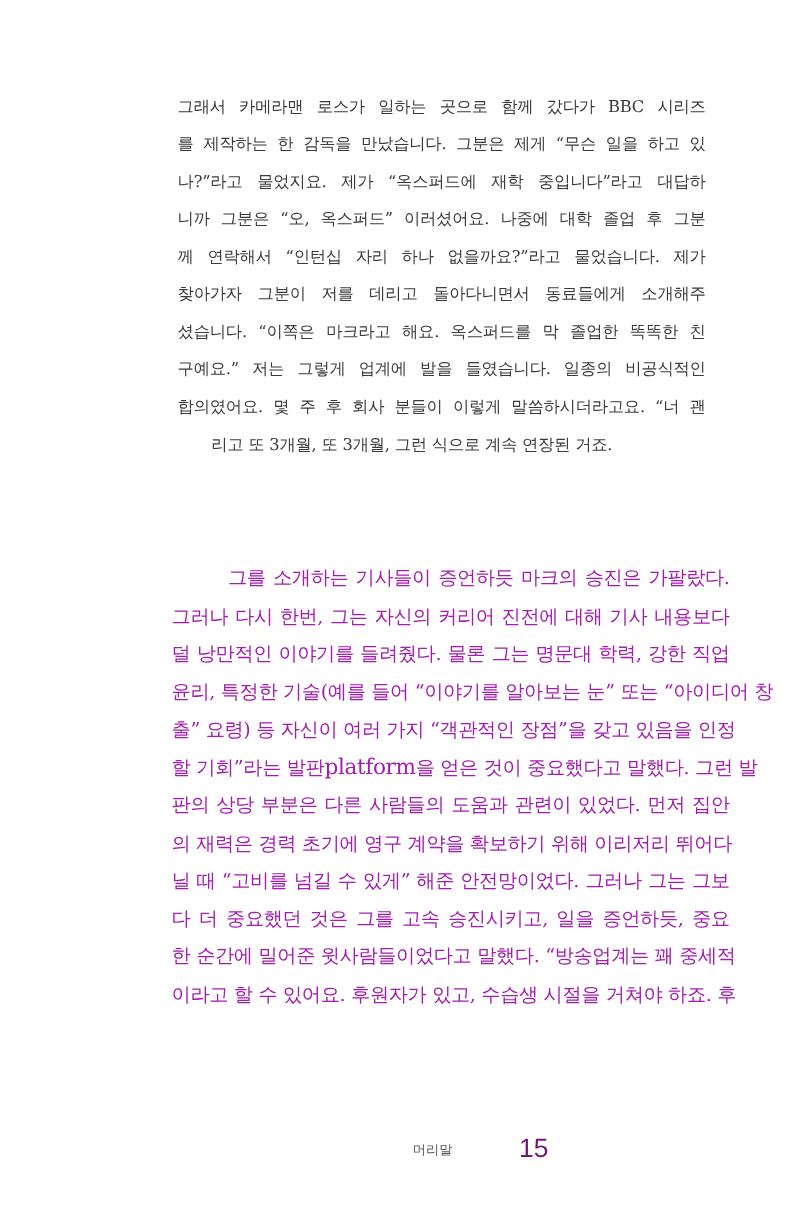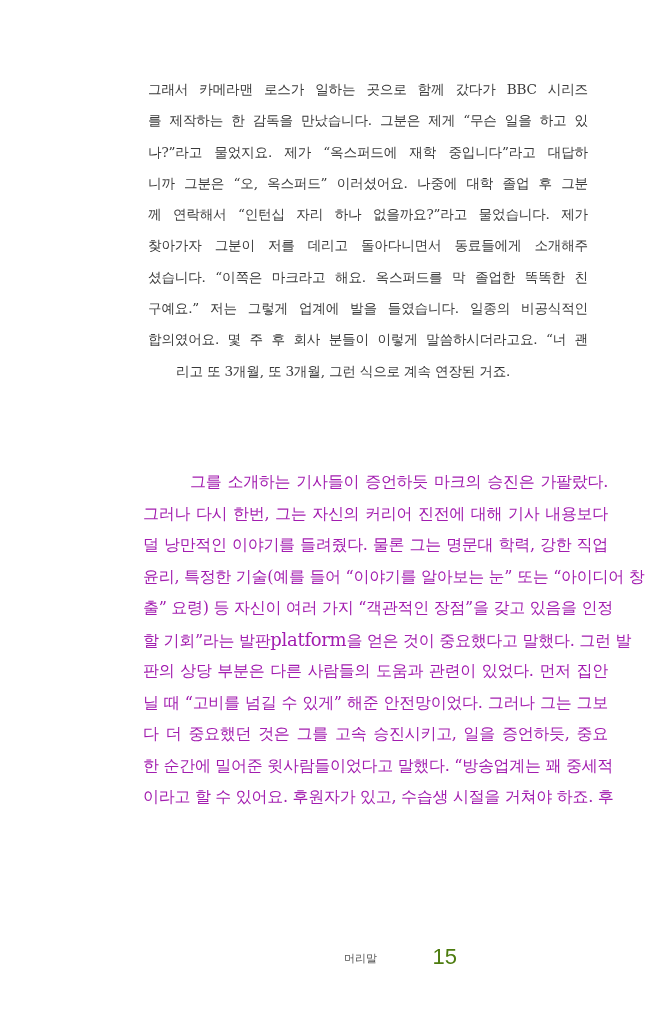--- a/index.html
+++ b/index.html
@@ -74,21 +74,21 @@
       font-size: 11px;
       color: #555555;
     }
     .footer-page {
       position: absolute;
       right: 83px;
       top: 944px;
       font-family: "Liberation Sans", sans-serif;
       font-size: 22px;
       font-weight: 300;
-      color: #4d7c0f;
+      color: #701a75;
     }
   </style>
 </head>
 <body>
 
 <div class="page">
 
   <div class="quote-block">
     <div class="quote-line">그래서 카메라맨 로스가 일하는 곳으로 함께 갔다가 BBC 시리즈</div>
     <div class="quote-line">를 제작하는 한 감독을 만났습니다. 그분은 제게 “무슨 일을 하고 있</div>
@@ -103,20 +103,21 @@
   </div>
 
   <div class="body-block">
     <div class="body-line indent">그를 소개하는 기사들이 증언하듯 마크의 승진은 가팔랐다.</div>
     <div class="body-line">그러나 다시 한번, 그는 자신의 커리어 진전에 대해 기사 내용보다</div>
     <div class="body-line">덜 낭만적인 이야기를 들려줬다. 물론 그는 명문대 학력, 강한 직업</div>
     <div class="body-line">윤리, 특정한 기술(예를 들어 “이야기를 알아보는 눈” 또는 “아이디어 창</div>
     <div class="body-line">출” 요령) 등 자신이 여러 가지 “객관적인 장점”을 갖고 있음을 인정</div>
     <div class="body-line"><span>할 기회”라는 발판</span><span class="en-small">platform</span><span>을 얻은 것이 중요했다고 말했다. 그런 발</span></div>
     <div class="body-line">판의 상당 부분은 다른 사람들의 도움과 관련이 있었다. 먼저 집안</div>
+    <div class="body-line">의 재력은 경력 초기에 영구 계약을 확보하기 위해 이리저리 뛰어다</div>
     <div class="body-line">닐 때 “고비를 넘길 수 있게” 해준 안전망이었다. 그러나 그는 그보</div>
     <div class="body-line">다 더 중요했던 것은 그를 고속 승진시키고, 일을 증언하듯, 중요</div>
     <div class="body-line">한 순간에 밀어준 윗사람들이었다고 말했다. “방송업계는 꽤 중세적</div>
     <div class="body-line">이라고 할 수 있어요. 후원자가 있고, 수습생 시절을 거쳐야 하죠. 후</div>
   </div>
 
   <div class="footer-section">머리말</div>
   <div class="footer-page">15</div>
 
 </div>

